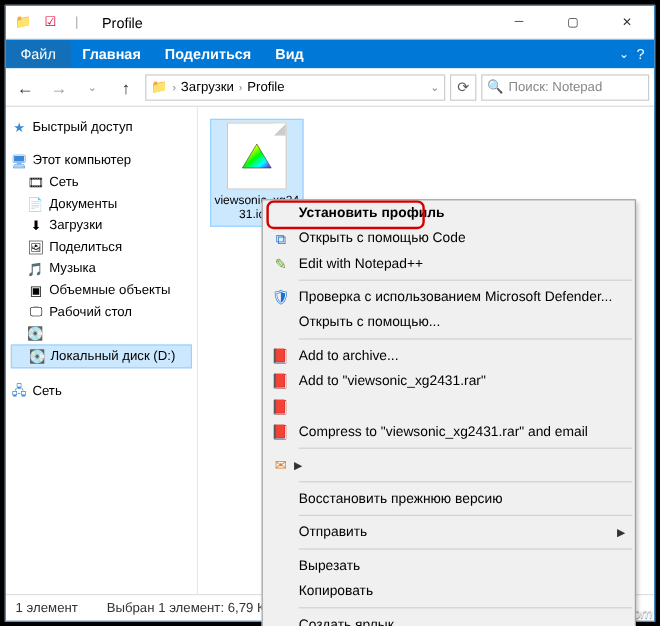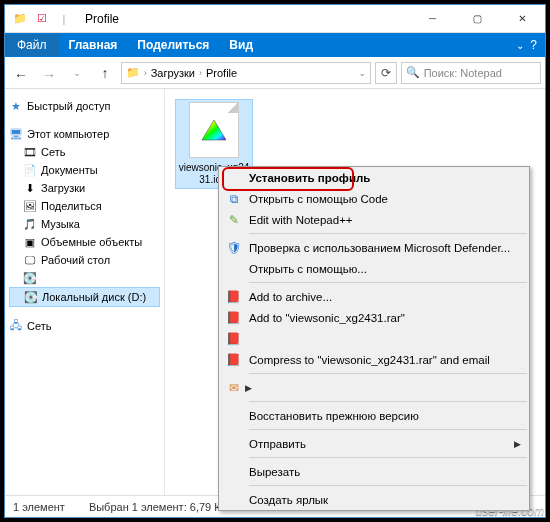--- a/index.html
+++ b/index.html
@@ -247,20 +247,24 @@
     <div class="ctx-item">
       <div class="ctx-icon"></div>
       <div class="ctx-label">Отправить</div>
       <div class="ctx-arrow">▶</div>
     </div>
     <div class="ctx-sep"></div>
     <div class="ctx-item">
       <div class="ctx-icon"></div>
       <div class="ctx-label">Вырезать</div>
     </div>
+    <div class="ctx-item">
+      <div class="ctx-icon"></div>
+      <div class="ctx-label">Копировать</div>
+    </div>
     <div class="ctx-sep"></div>
     <div class="ctx-item">
       <div class="ctx-icon"></div>
       <div class="ctx-label">Создать ярлык</div>
     </div>
   </div>
 <div class="highlight-box"></div>
 <div class="watermark">user-life.com</div>
 
 </body></html>

